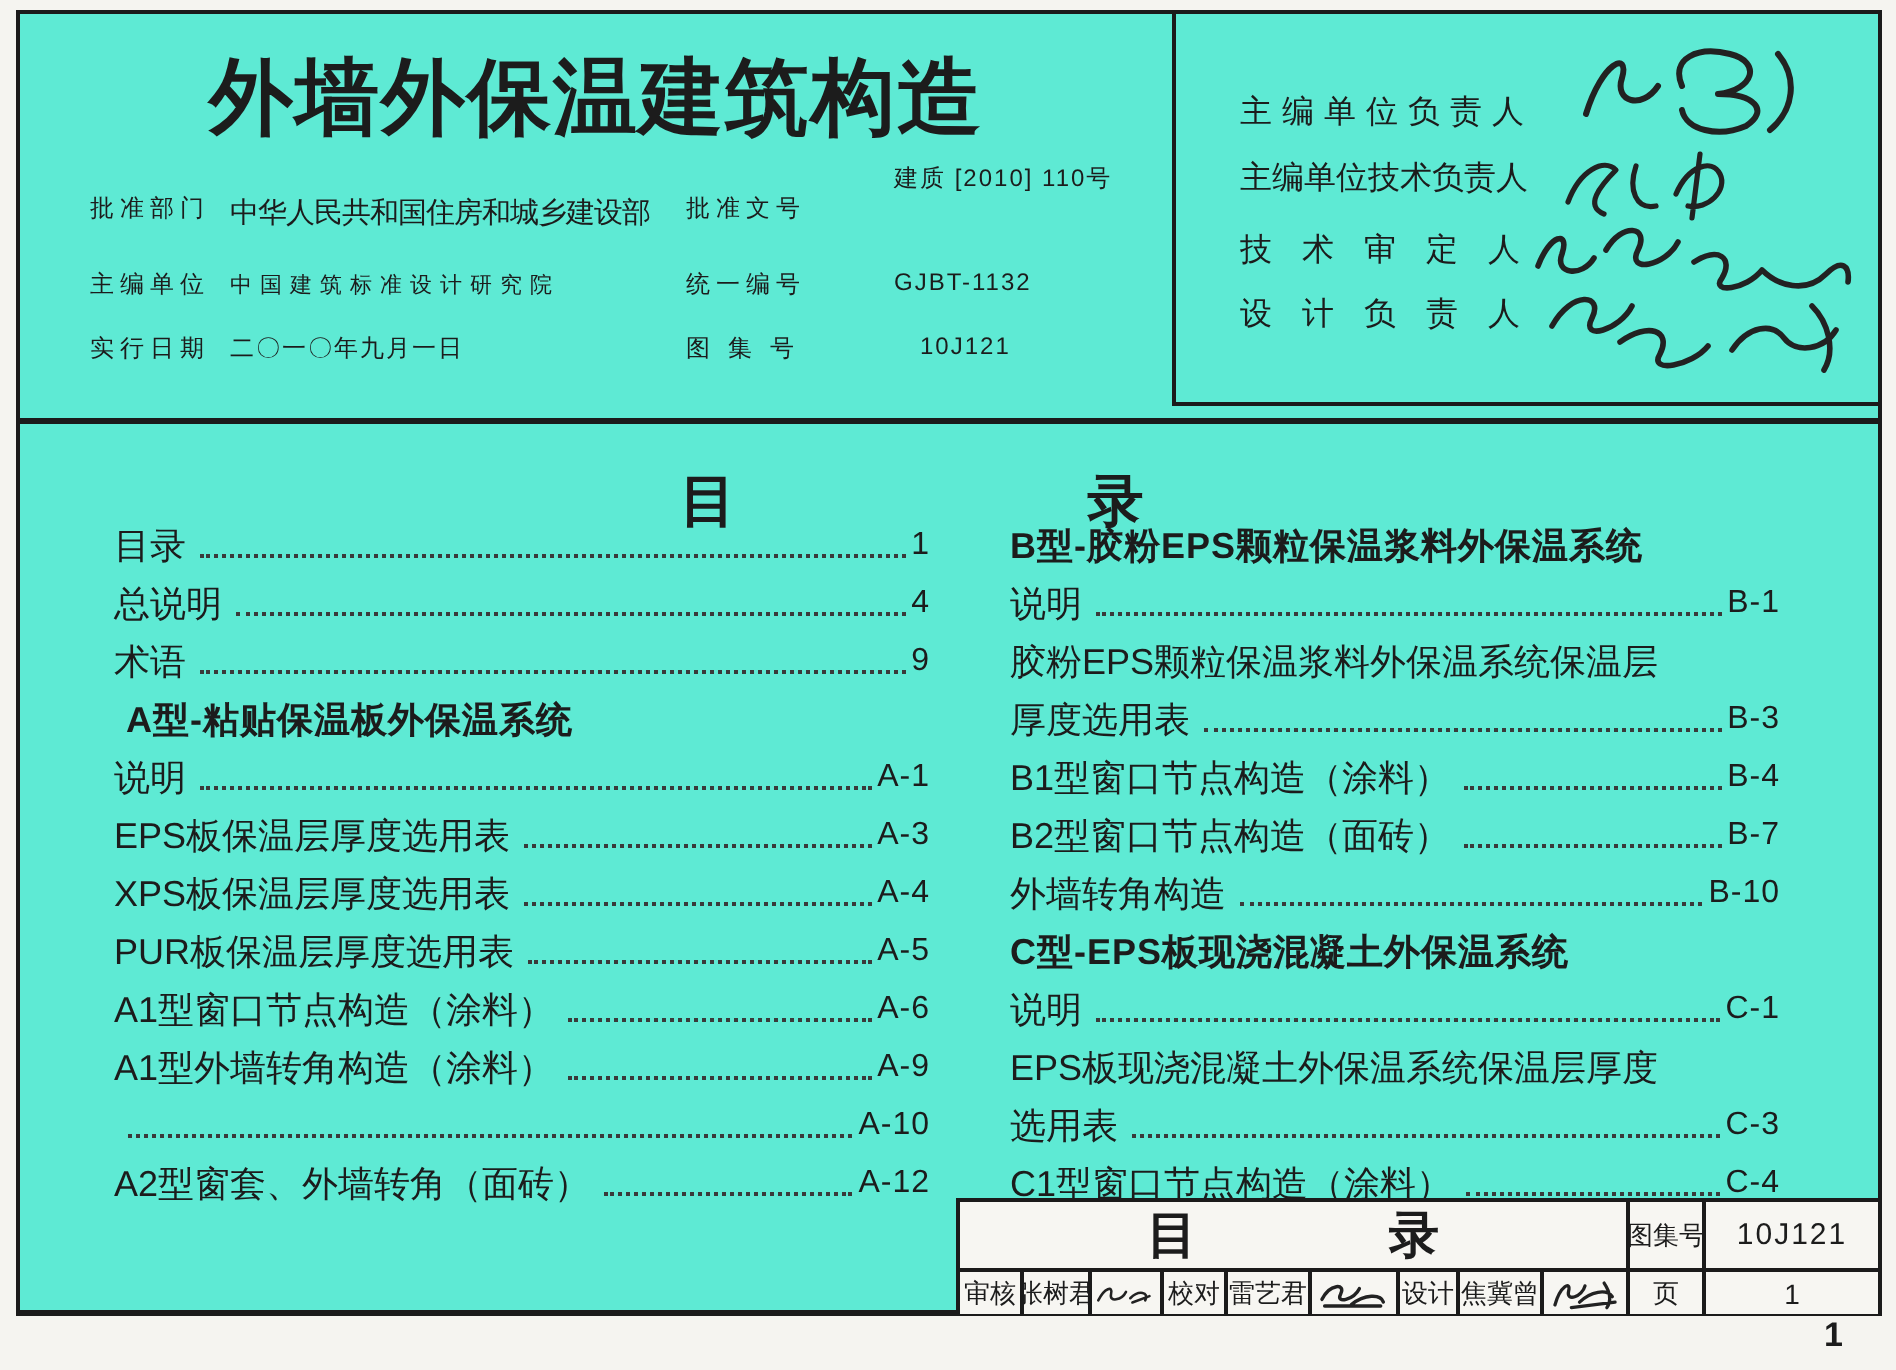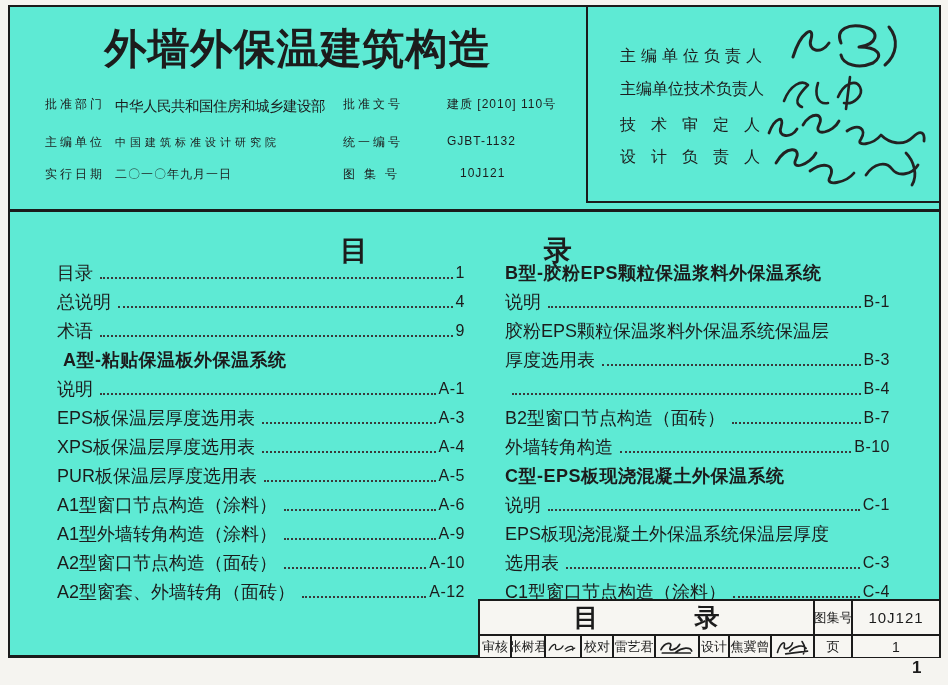--- a/index.html
+++ b/index.html
@@ -75,21 +75,21 @@
 
 <div class="sheet">
 
   <div class="hdr">
     <div class="hdr-left">
       <div class="doc-title">外墙外保温建筑构造</div>
 
       <span class="info-item ilabel" style="left:35px;top:89px">批准部门</span>
       <span class="info-item v-cond" style="left:105px;top:90px">中华人民共和国住房和城乡建设部</span>
       <span class="info-item ilabel" style="left:333px;top:89px">批准文号</span>
-      <span class="info-item v-d" style="left:437px;top:89px">建质 [2010] 110号</span>
+      <span class="info-item v-d" style="left:437px;top:74px">建质 [2010] 110号</span>
 
       <span class="info-item ilabel" style="left:35px;top:127px">主编单位</span>
       <span class="info-item v-sp" style="left:105px;top:128px">中国建筑标准设计研究院</span>
       <span class="info-item ilabel" style="left:333px;top:127px">统一编号</span>
       <span class="info-item v-d" style="left:437px;top:127px">GJBT-1132</span>
 
       <span class="info-item ilabel" style="left:35px;top:159px">实行日期</span>
       <span class="info-item v-d" style="left:105px;top:159px">二〇一〇年九月一日</span>
       <span class="info-item ilabel l-gjh" style="left:333px;top:159px">图集号</span>
       <span class="info-item v-d" style="left:450px;top:159px">10J121</span>
@@ -162,21 +162,20 @@
           <span class="tt">A1型窗口节点构造（涂料）</span>
           <span class="dots"></span>
           <span class="pg">A-6</span>
         </div>
       <div class="trow">
           <span class="tt">A1型外墙转角构造（涂料）</span>
           <span class="dots"></span>
           <span class="pg">A-9</span>
         </div>
       <div class="trow">
-          <span class="tt">A2型窗口节点构造（面砖）</span>
           <span class="dots"></span>
           <span class="pg">A-10</span>
         </div>
       <div class="trow">
           <span class="tt">A2型窗套、外墙转角（面砖）</span>
           <span class="dots"></span>
           <span class="pg">A-12</span>
         </div>
     </div>
 
@@ -191,20 +190,21 @@
         </div>
       <div class="trow">
           <span class="tt">胶粉EPS颗粒保温浆料外保温系统保温层</span>
         </div>
       <div class="trow">
           <span class="tt">厚度选用表</span>
           <span class="dots"></span>
           <span class="pg">B-3</span>
         </div>
       <div class="trow">
+          <span class="tt">B1型窗口节点构造（涂料）</span>
           <span class="dots"></span>
           <span class="pg">B-4</span>
         </div>
       <div class="trow">
           <span class="tt">B2型窗口节点构造（面砖）</span>
           <span class="dots"></span>
           <span class="pg">B-7</span>
         </div>
       <div class="trow">
           <span class="tt">外墙转角构造</span>

